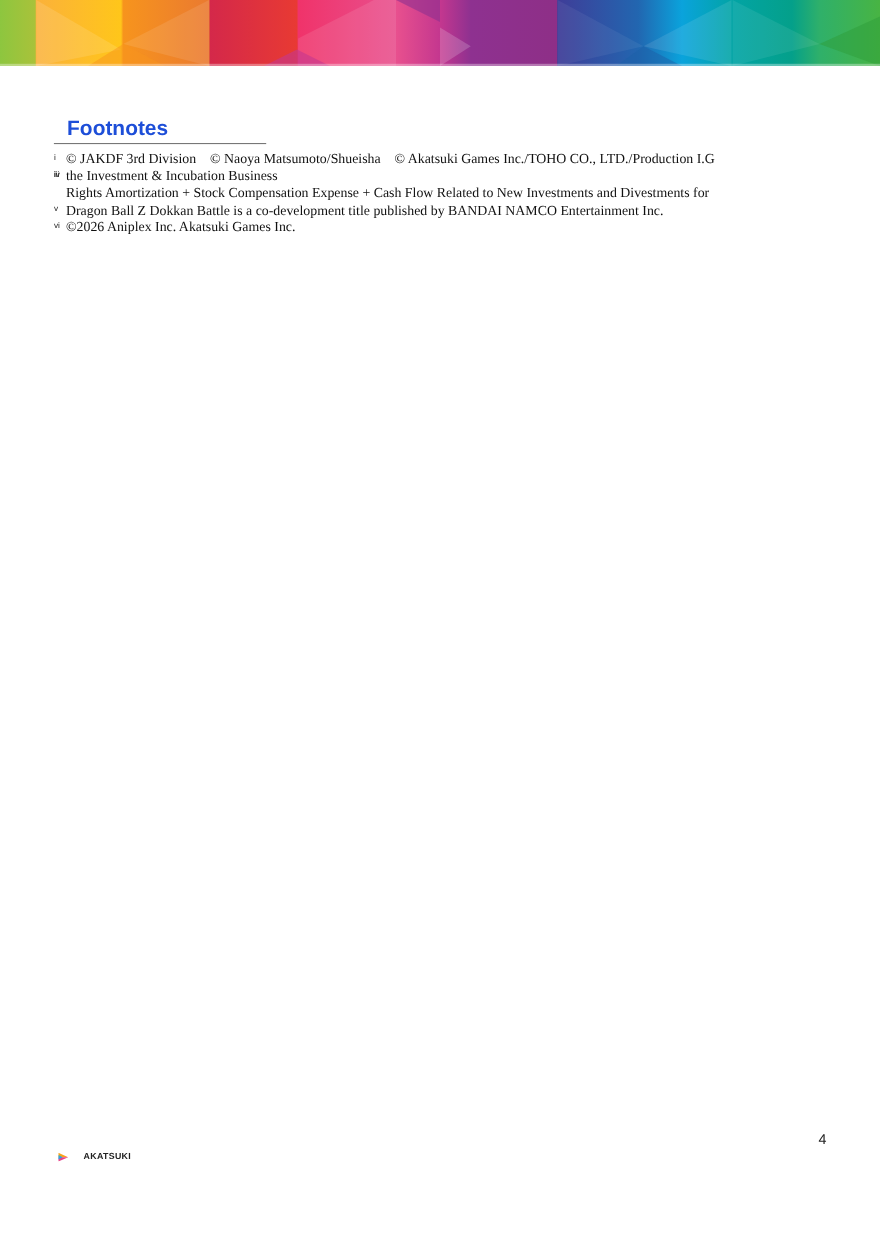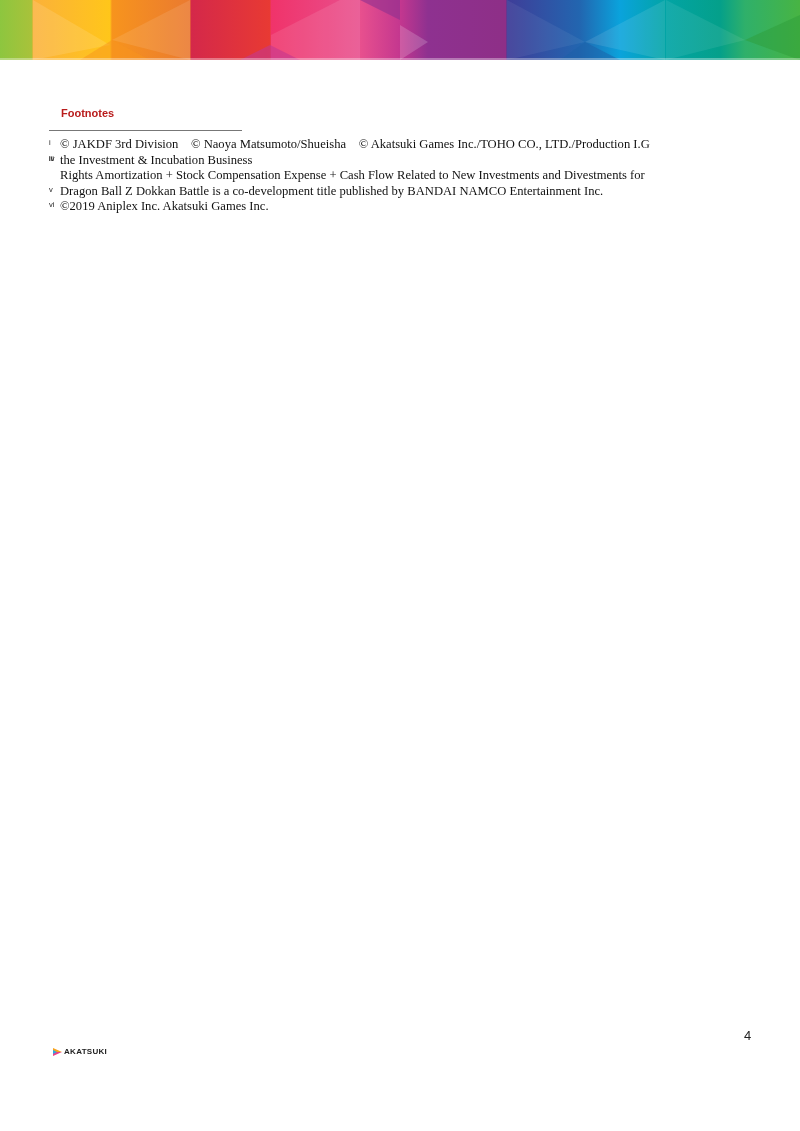--- a/index.html
+++ b/index.html
@@ -20,40 +20,40 @@
         #3f3d98 507px, #2266b0 580px, #0aa3dc 620px,
         #02a4a5 666px, #04a08a 720px,
         #2fb06a 745px, #48b443 800px);
     }
     .banner svg { position: absolute; left: 0; top: 0; }
     .banner-bottom {
       position: absolute; left: 0; top: 58px; width: 800px; height: 2px; background: rgba(255,255,255,0.35);
     }
     .footnotes-title {
       position: absolute; left: 61px; top: 107px;
-      font-size: 11px; font-weight: bold; color: #b91c1c;
+      font-size: 19px; font-weight: bold; color: #1d4ed8;
     }
     .rule {
       position: absolute; left: 49px; top: 130px; width: 193px; height: 1px; background: #777;
     }
     .notes {
       position: absolute; left: 49px; top: 137px; width: 720px;
       font-size: 12.6px; line-height: 15.6px; color: #111;
     }
     .note { position: relative; padding-left: 11px; }
     .note .mark {
       position: absolute; left: 0; top: -2px; font-size: 7.5px; color: #222;
     }
     .note .body { display: block; }
     .note .line { display: block; white-space: nowrap; font-family: Liberation Serif, serif; }
     .page-number {
       position: absolute; left: 744px; top: 1028px; font-size: 13px; color: #222;
     }
     .logo {
-      position: absolute; left: 53px; top: 1047px; display: flex; align-items: center; gap: 2px;
+      position: absolute; left: 53px; top: 1047px; display: flex; align-items: center; gap: 14px;
     }
     .logo svg { display: block; }
     .logo-text {
       font-size: 8px; font-weight: bold; letter-spacing: 0.3px; color: #222;
     }
   </style>
 </head>
 <body>
 
 <div class="banner">
@@ -98,21 +98,21 @@
   </div>
   <div class="note">
     <span class="mark">v</span>
     <span class="body">
       <span class="line">Dragon Ball Z Dokkan Battle is a co-development title published by BANDAI NAMCO Entertainment Inc.</span>
     </span>
   </div>
   <div class="note">
     <span class="mark">vi</span>
     <span class="body">
-      <span class="line">©2019 Aniplex Inc. Akatsuki Games Inc.</span>
+      <span class="line">©2026 Aniplex Inc. Akatsuki Games Inc.</span>
     </span>
   </div>
 </div>
 
 <div class="page-number">4</div>
 
 <div class="logo">
   <svg width="9" height="8" viewBox="0 0 9 8">
     <polygon points="0,0 9,4 0,4" fill="#f7a21b"></polygon>
     <polygon points="0,4 9,4 0,8" fill="#e8418a"></polygon>

